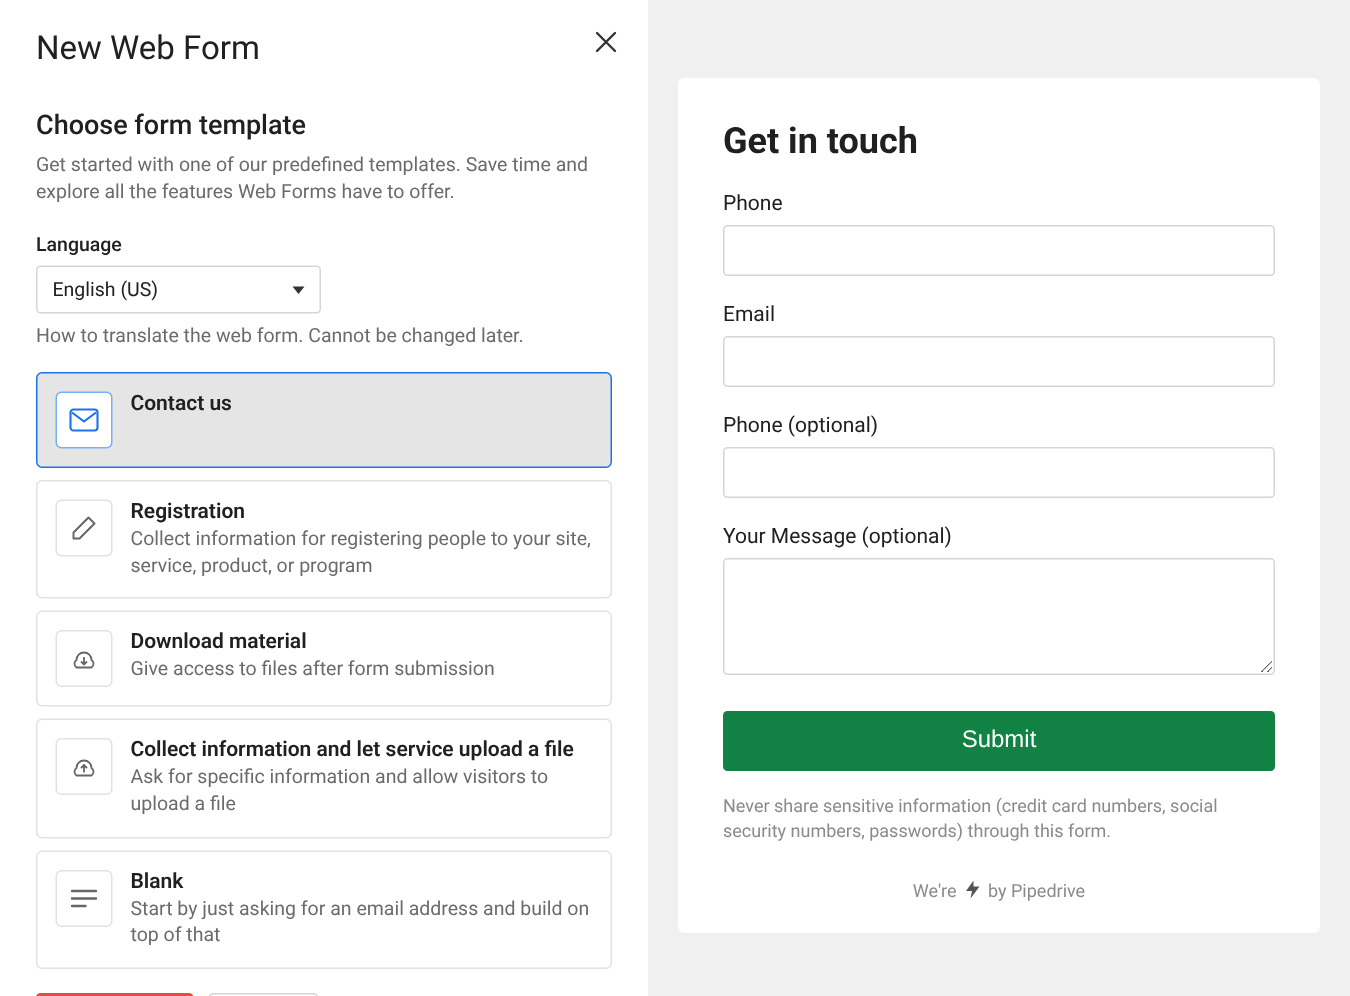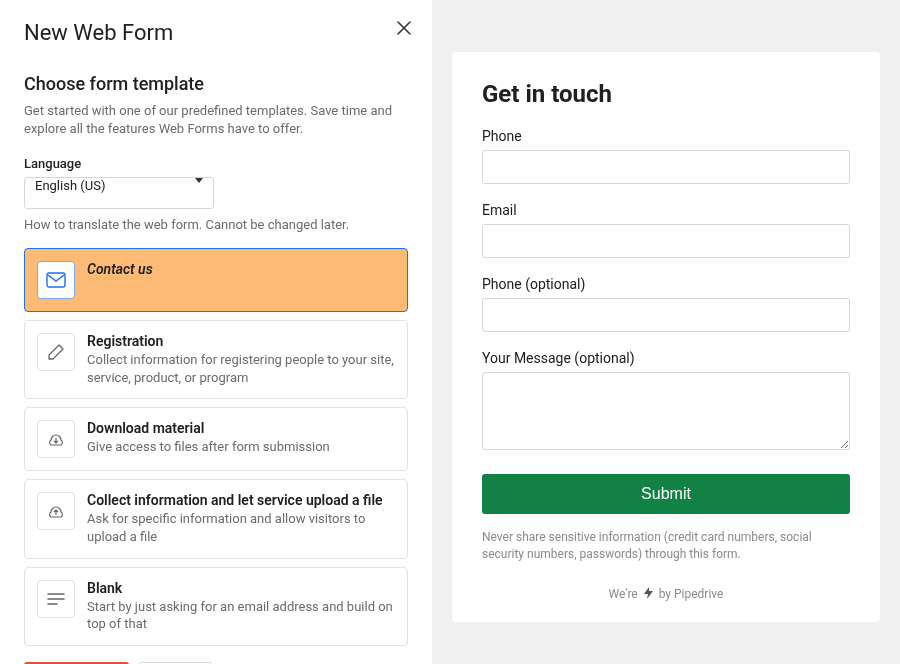--- a/index.html
+++ b/index.html
@@ -55,20 +55,21 @@
       font-weight: 500;
       margin-bottom: 6px;
     }
     .lang-select {
       width: 190px;
       height: 32px;
       border: 1px solid #d6d6d6;
       border-radius: 3px;
       padding: 0 10px;
       display: flex;
+      align-items: center;
       justify-content: space-between;
       font-size: 13px;
       margin-bottom: 8px;
       cursor: pointer;
     }
     .lang-hint {
       font-size: 13px;
       color: #6b6b6b;
       margin-bottom: 16px;
     }
@@ -77,22 +78,21 @@
       border-radius: 4px;
       padding: 12px 12px;
       display: flex;
       gap: 12px;
       margin-bottom: 8px;
       cursor: pointer;
       background:#fff;
     }
     .tmpl.selected {
       border-color: #1a73e8;
-      background: #fdba74;
-      font-style: italic;
+      background: #e5e5e5;
     }
     .tmpl-icon {
       width: 38px;
       height: 38px;
       border: 1px solid #e2e2e2;
       border-radius: 4px;
       display: flex;
       align-items: center;
       justify-content: center;
       flex-shrink: 0;

